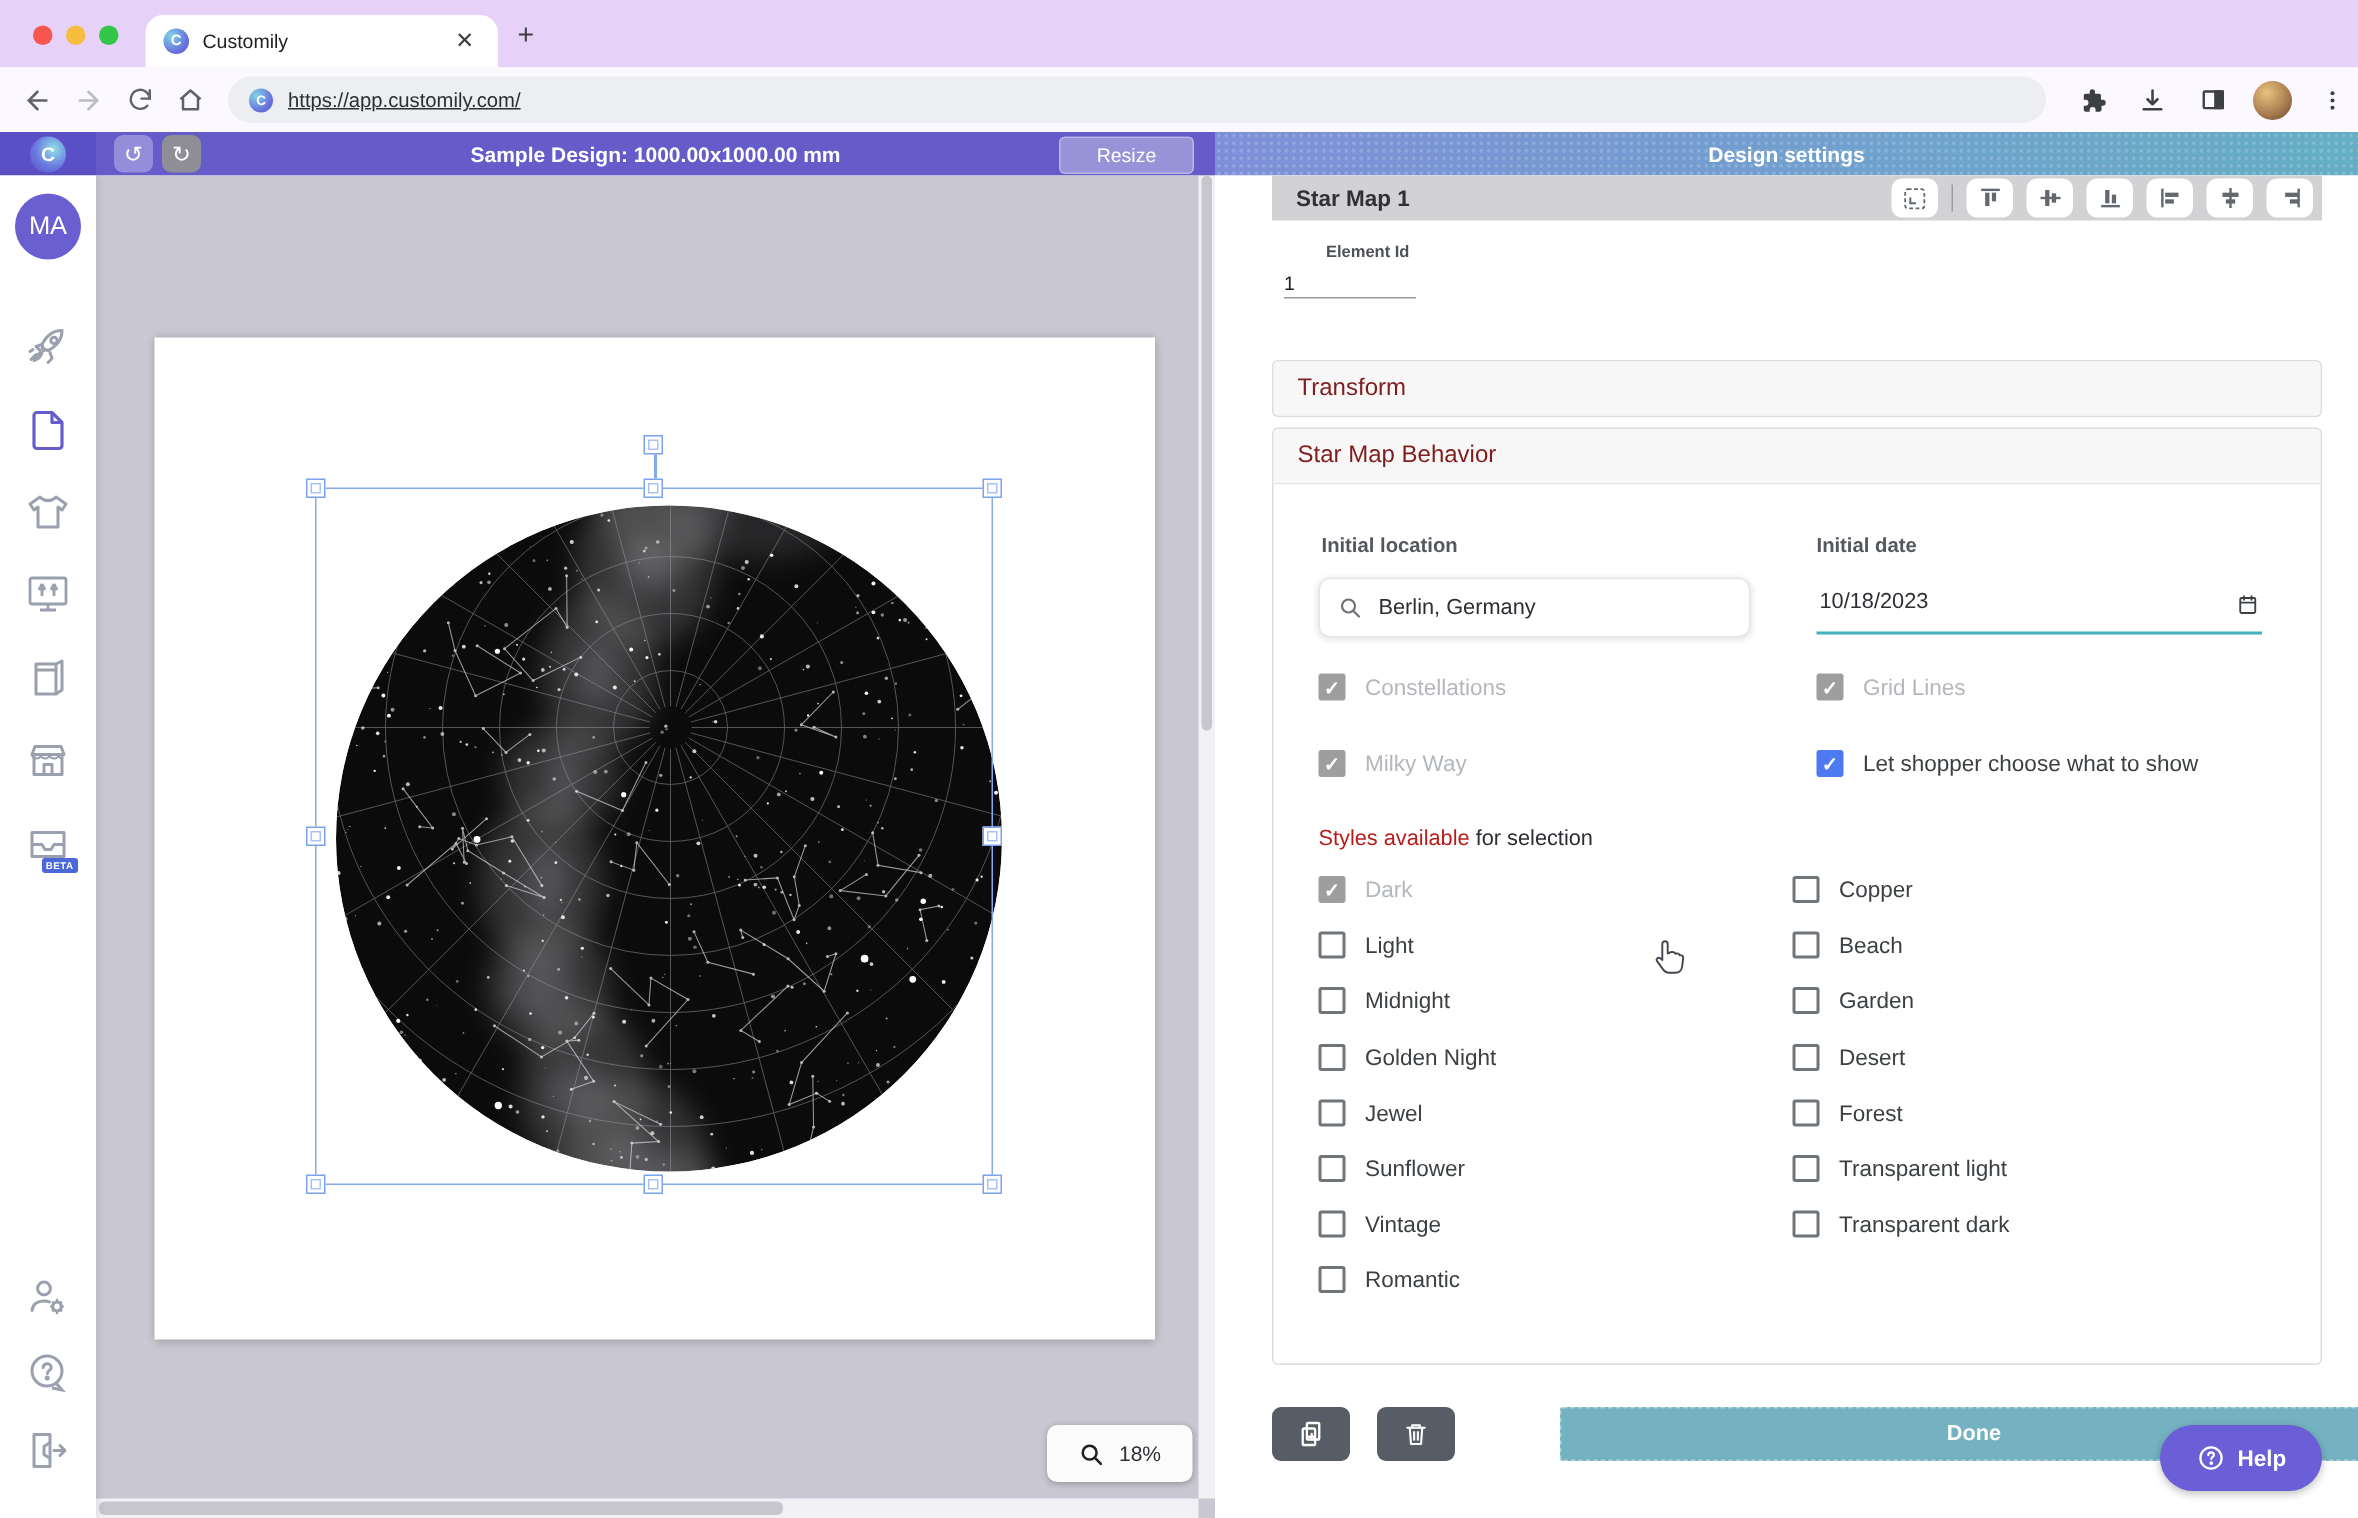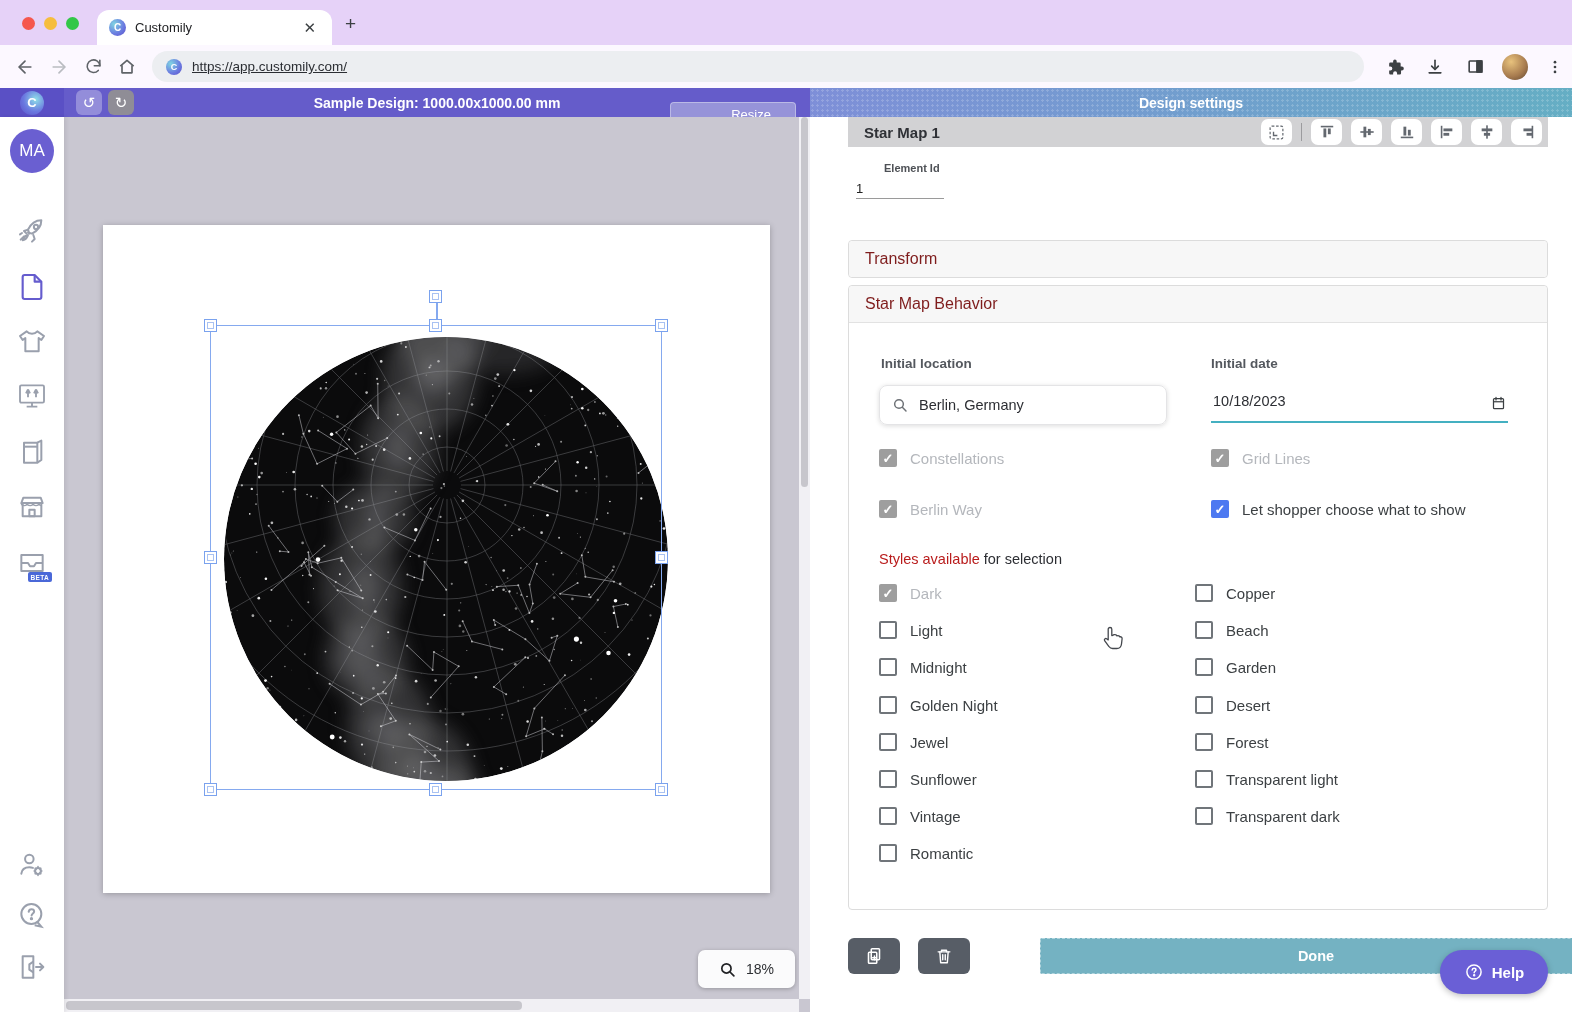--- a/index.html
+++ b/index.html
@@ -28,23 +28,23 @@
   .appheader{display:flex;height:29px;}
   .logo-cell{width:64px;background:#5a50c5;display:flex;align-items:center;justify-content:center;}
   .app-logo{width:24px;height:24px;border-radius:50%;background:radial-gradient(circle at 65% 35%,#8fe0e8,#6a78e0 55%,#5a50c6);
             display:flex;align-items:center;justify-content:center;color:#fff;font-size:13px;font-weight:bold;}
   .canvas-head{width:746px;background:#655cca;display:flex;align-items:center;position:relative;}
   .hbtn{width:26px;height:25px;border-radius:6px;display:flex;align-items:center;justify-content:center;
         color:#fff;font-size:15px;margin-left:6px;}
   .hbtn.undo{background:rgba(255,255,255,.30);margin-left:12px;}
   .hbtn.redo{background:#8f8d96;}
   .design-title{position:absolute;left:0;right:0;text-align:center;color:#ffffff;font-size:14px;font-weight:bold;}
-  .resize-btn{position:absolute;right:14px;top:14px;width:88px;height:23px;border-radius:4px;
+  .resize-btn{position:absolute;right:14px;top:3px;width:88px;height:23px;border-radius:4px;
         background:rgba(210,216,236,.45);border:1px solid rgba(255,255,255,.35);color:#fff;
-        font-size:13px;display:flex;align-items:center;justify-content:center;padding-left:36px;}
+        font-size:13px;display:flex;align-items:center;justify-content:center;}
   .panel-head{flex:1;background:linear-gradient(90deg,#7e8fd8,#65aec4);position:relative;
         display:flex;align-items:center;justify-content:center;color:#fff;font-size:14px;font-weight:bold;}
   .panel-head::after{content:"";position:absolute;inset:0;
         background-image:radial-gradient(rgba(255,255,255,.18) 1px,transparent 1.2px);background-size:5px 5px;}
   
   .main{display:flex;height:895px;}
   
   .sidebar{width:64px;background:#fff;position:relative;box-shadow:2px 0 4px rgba(0,0,0,.08);z-index:5;}
   .s-avatar{position:absolute;left:10px;top:12px;width:44px;height:44px;border-radius:50%;background:#6a5fd1;
         color:#fff;font-size:17px;display:flex;align-items:center;justify-content:center;}
@@ -1054,21 +1054,21 @@
           <div class="cbrow" style="left:30px;top:124px">
             <span class="cb checked disabled">✓</span>
             <span class="cbl dis">Constellations</span>
           </div>
           <div class="cbrow" style="left:362px;top:124px">
             <span class="cb checked disabled">✓</span>
             <span class="cbl dis">Grid Lines</span>
           </div>
           <div class="cbrow" style="left:30px;top:175px">
             <span class="cb checked disabled">✓</span>
-            <span class="cbl dis">Berlin Way</span>
+            <span class="cbl dis">Milky Way</span>
           </div>
           <div class="cbrow" style="left:362px;top:175px">
             <span class="cb checked accent">✓</span>
             <span class="cbl">Let shopper choose what to show</span>
           </div>
 
           <div class="styles-line">
             <span class="link">Styles available</span><span> for selection</span>
           </div>
 

